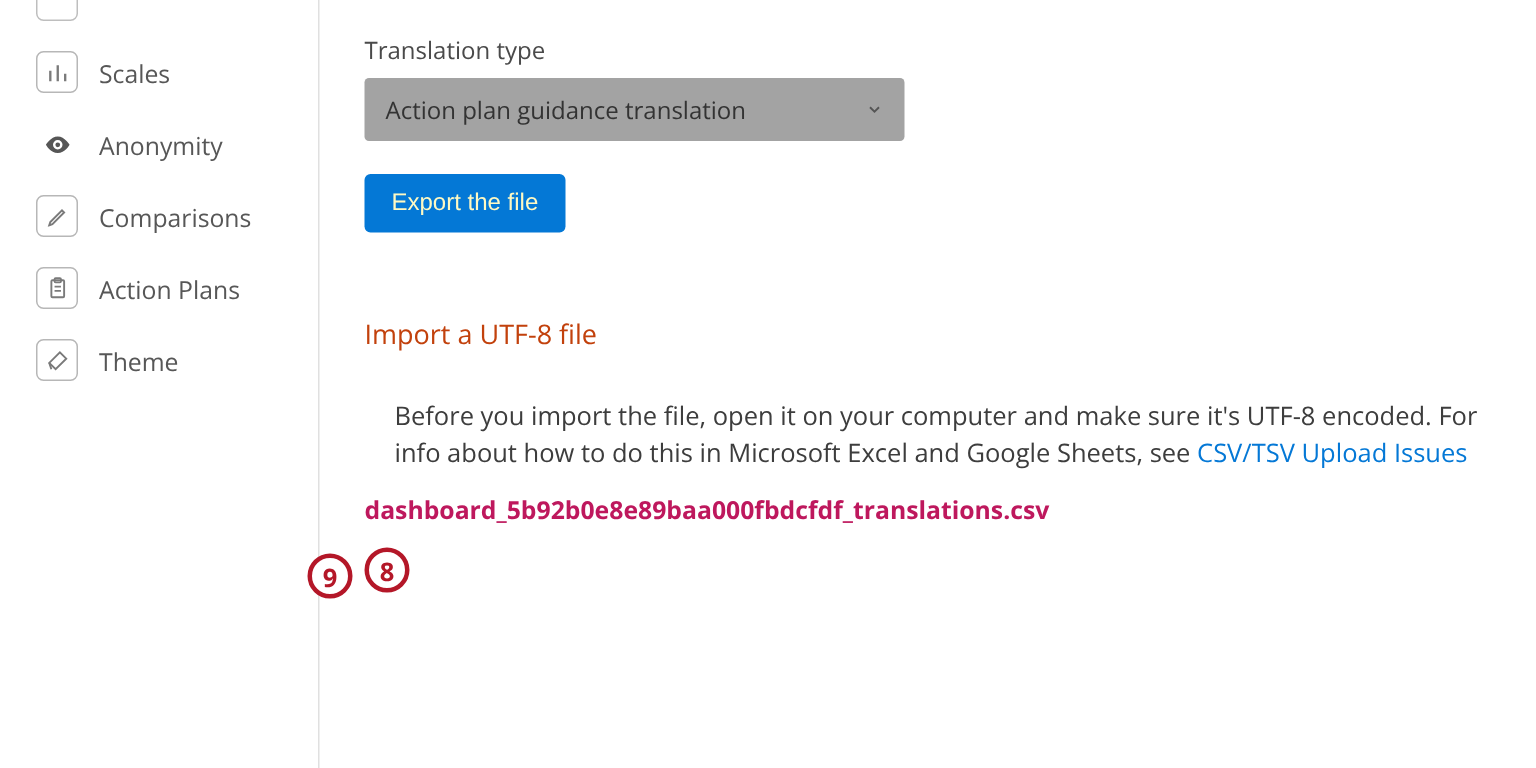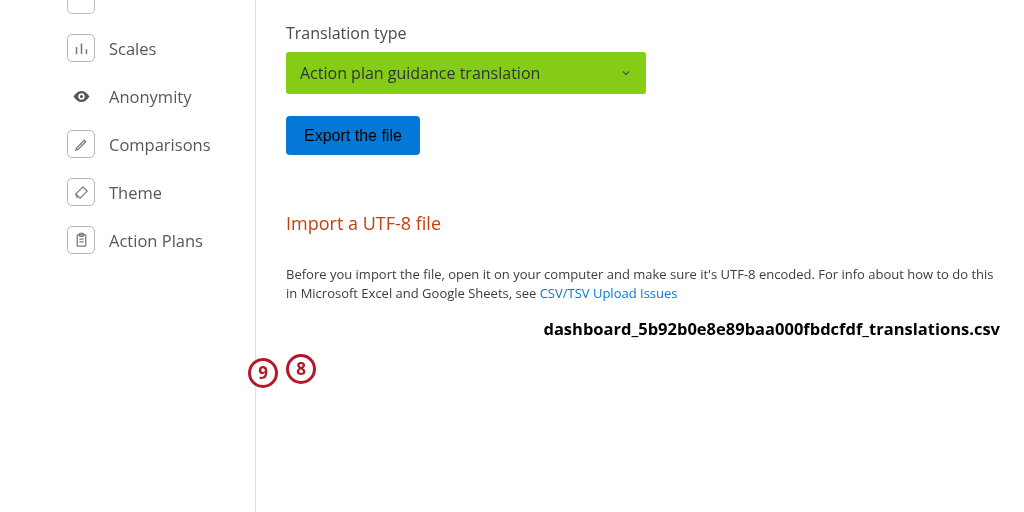--- a/index.html
+++ b/index.html
@@ -10,21 +10,20 @@
     background: #fff;
     width: 1024px;
     height: 512px;
     overflow: hidden;
     position: relative;
   }
   .layout {
     display: flex;
     width: 100%;
     height: 100%;
-    padding-left: 43px;
   }
   .sidebar {
     width: 213px;
     padding: 0 12px 0 20px;
     border-right: 1px solid #e0e0e0;
     flex-shrink: 0;
   }
   .nav-item {
     display: flex;
     align-items: center;
@@ -56,68 +55,68 @@
     flex: 1;
     padding: 0 24px 0 30px;
   }
   .field-label {
     color: #4a4a4a;
     font-size: 16px;
     margin-top: 30px;
     margin-bottom: 8px;
   }
   .select-box {
-    background: #84cc16;
+    background: #a3a3a3;
     width: 360px;
     height: 42px;
     border-radius: 3px;
     display: flex;
     align-items: center;
     justify-content: space-between;
     padding: 0 14px;
     color: #333;
     font-size: 16px;
     cursor: pointer;
   }
   .select-box .chevron svg { width: 12px; height: 12px; color:#555;}
   .btn {
     background: #0478d6;
-    color: #000000;
+    color: #fef9c3;
     font-size: 16px;
     border: none;
     border-radius: 4px;
     padding: 10px 18px;
     cursor: pointer;
     display: inline-flex;
     align-items: center;
     line-height: 1.2;
   }
   .export-row { margin-top: 22px; }
   .import-heading {
     margin-top: 56px;
     color: #c2410c;
     font-size: 18px;
   }
   .import-desc {
     margin-top: 30px;
     color: #3d3d3d;
-    font-size: 13px;
+    font-size: 17px;
     line-height: 1.45;
     max-width: 760px;
+    margin-left: 20px;
   }
   .import-desc a {
     color: #0478d6;
     text-decoration: none;
   }
   .filename {
     margin-top: 14px;
     font-weight: 700;
-    color: #000000;
+    color: #be185d;
     font-size: 16.5px;
-    text-align: right;
   }
   .button-row {
     margin-top: 14px;
     display: flex;
     align-items: center;
     gap: 26px;
     position: relative;
   }
   .circle-badge {
     width: 30px;
@@ -175,37 +174,37 @@
         <svg viewBox="0 0 24 24" fill="none" stroke="currentColor" stroke-width="1.8">
           <path d="M4 20l3-1 11-11-2-2L5 17l-1 3z"></path>
         </svg>
       </span>
       <span>Comparisons</span>
     </div>
 
     <div class="nav-item">
       <span class="nav-icon">
         <svg viewBox="0 0 24 24" fill="none" stroke="currentColor" stroke-width="1.8">
-          <path d="M4 14l6 6 10-10-6-6L4 14z"></path>
-            <path d="M4 14l2 6"></path>
-        </svg>
-      </span>
-      <span>Theme</span>
-    </div>
-
-    <div class="nav-item">
-      <span class="nav-icon">
-        <svg viewBox="0 0 24 24" fill="none" stroke="currentColor" stroke-width="1.8">
           <rect x="6" y="4" width="12" height="16" rx="1"></rect>
             <rect x="9" y="2" width="6" height="4" rx="1"></rect>
           <line x1="9" y1="10" x2="15" y2="10"></line>
             <line x1="9" y1="14" x2="15" y2="14"></line>
         </svg>
       </span>
       <span>Action Plans</span>
+    </div>
+
+    <div class="nav-item">
+      <span class="nav-icon">
+        <svg viewBox="0 0 24 24" fill="none" stroke="currentColor" stroke-width="1.8">
+          <path d="M4 14l6 6 10-10-6-6L4 14z"></path>
+            <path d="M4 14l2 6"></path>
+        </svg>
+      </span>
+      <span>Theme</span>
     </div>
   </aside>
 
   <main class="main">
 
     <div class="field-label first-label">Translation type</div>
     <div class="select-box">
       <span>Action plan guidance translation</span>
       <span class="chevron">
         <svg viewBox="0 0 24 24" fill="none" stroke="currentColor" stroke-width="2.5">

